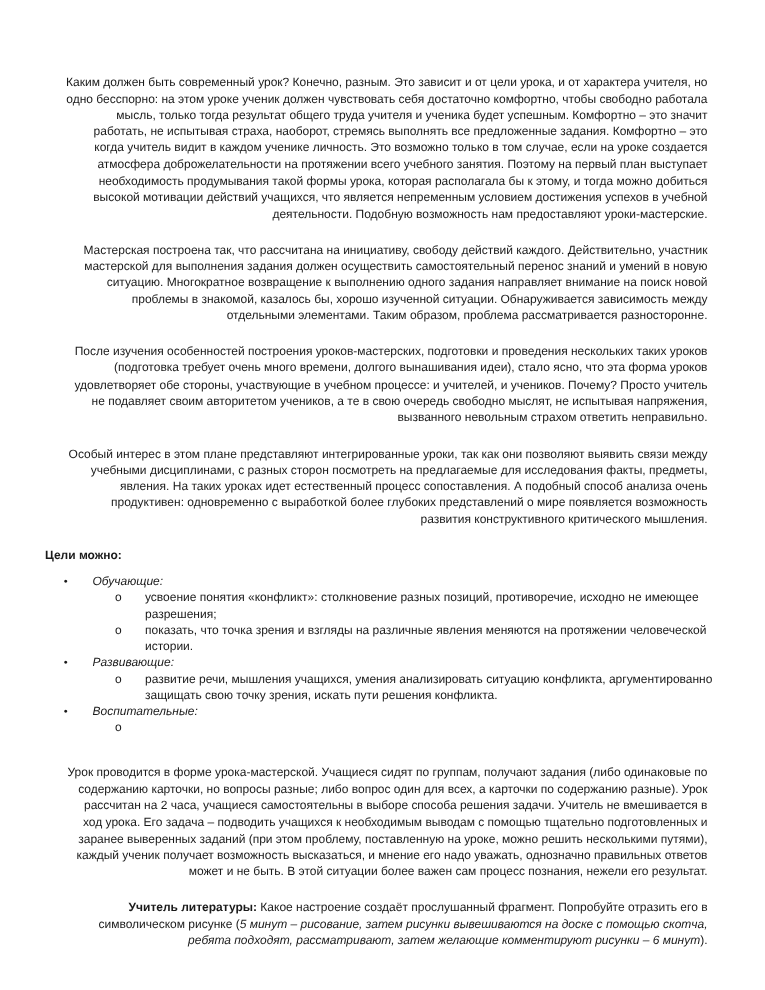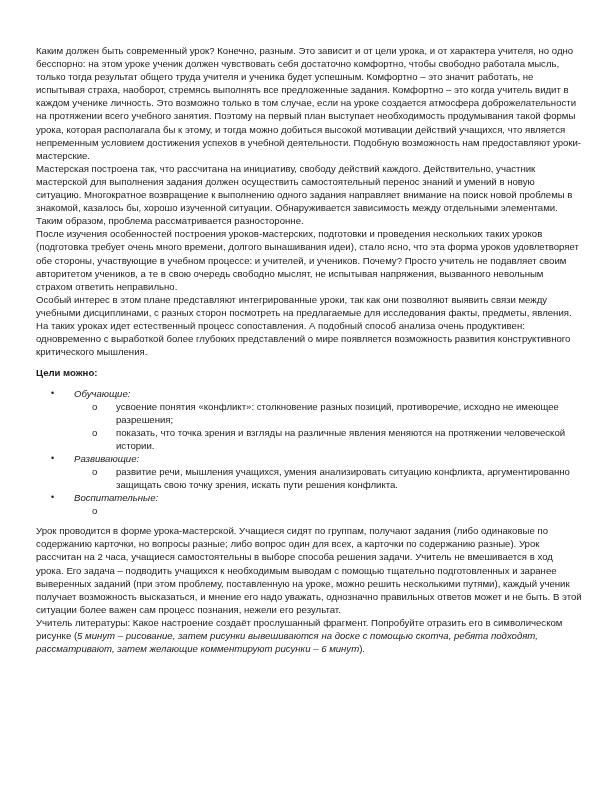--- a/index.html
+++ b/index.html
@@ -1,31 +1,31 @@
 <!DOCTYPE html>
 <html><head>
 <meta charset="utf-8">
 <style>
   html, body { margin: 0; padding: 0; background: #ffffff; }
   body { width: 612px; height: 792px; position: relative; overflow: hidden; font-family: "Liberation Sans", sans-serif; color: #1a1a1a; }
   .page { position: absolute; left: 36px; top: 44px; width: 546px; }
   .title { font-family: "DejaVu Sans", sans-serif; font-weight: bold; font-size: 17.5px; line-height: 22px; text-align: center; color: #000; margin: 0 0 6px 0; letter-spacing: 0.1px; }
-  .para { font-size: 9.6px; line-height: 13.1px; margin: 0; text-align: left; }
+  .para { font-size: 9.6px; line-height: 13.1px; margin: 16px; text-align: right; }
   .heading-bold { font-size: 9.6px; font-weight: bold; margin: 8px 0 8px 0; line-height: 13px; }
   ul.goals { list-style: none; margin: 0; padding: 0; }
   .goal { position: relative; padding-left: 38px; font-size: 9.6px; line-height: 13px; }
   .goal .bullet { position: absolute; left: 15px; top: 0; font-size: 9px; }
   .goal .gname { font-style: italic; }
   ul.sub { list-style: none; margin: 0; padding: 0; }
   .subitem { position: relative; padding-left: 42px; font-size: 9.6px; line-height: 13px; }
   .subitem .obullet { position: absolute; left: 18px; top: 0; }
   .gap { height: 20px; }
   .center { text-align: center; font-size: 9.6px; line-height: 13px; margin: 8px 0 8px 0; }
   .ital { font-style: italic; font-size: 9.6px; line-height: 13px; margin: 0 0 8px 0; }
-  b { font-weight: normal; }
+  b { font-weight: bold; }
   i { font-style: italic; }
 </style>
 </head>
 <body>
 
 <div class="page">
 
   <p class="para">Каким должен быть современный урок? Конечно, разным. Это зависит и от цели урока, и от характера учителя, но одно бесспорно: на этом уроке ученик должен чувствовать себя достаточно комфортно, чтобы свободно работала мысль, только тогда результат общего труда учителя и ученика будет успешным. Комфортно – это значит  работать, не испытывая страха, наоборот, стремясь выполнять все предложенные задания. Комфортно – это когда учитель видит в каждом ученике личность. Это возможно только в том случае, если на уроке создается атмосфера доброжелательности на протяжении всего учебного занятия. Поэтому на первый план выступает необходимость продумывания такой формы урока, которая  располагала бы к этому,   и  тогда можно добиться высокой мотивации действий учащихся, что является непременным условием достижения успехов в учебной  деятельности. Подобную возможность нам предоставляют уроки-мастерские.</p>
   <p class="para">Мастерская построена так, что рассчитана на инициативу, свободу действий каждого. Действительно, участник мастерской для выполнения задания должен осуществить самостоятельный перенос знаний и умений в новую ситуацию. Многократное возвращение к выполнению одного задания направляет внимание на поиск новой проблемы в знакомой, казалось бы, хорошо изученной ситуации. Обнаруживается зависимость между отдельными элементами. Таким образом, проблема рассматривается разносторонне.</p>
   <p class="para">После изучения особенностей построения уроков-мастерских, подготовки и проведения нескольких таких уроков (подготовка требует очень много времени, долгого вынашивания идеи), стало ясно, что эта форма уроков удовлетворяет обе стороны, участвующие в учебном процессе: и учителей, и учеников. Почему? Просто учитель не подавляет своим авторитетом учеников, а те в свою очередь свободно мыслят, не испытывая напряжения, вызванного невольным страхом ответить неправильно.</p>

